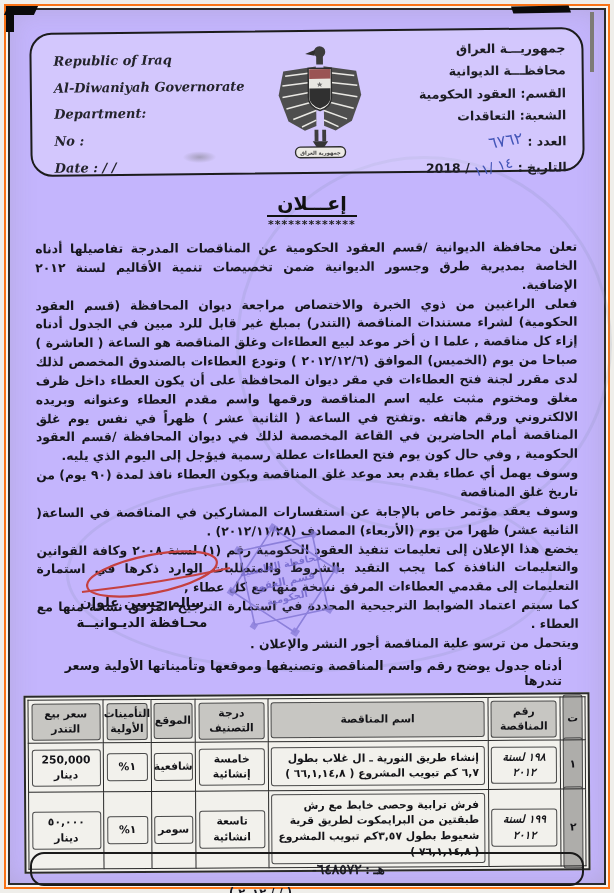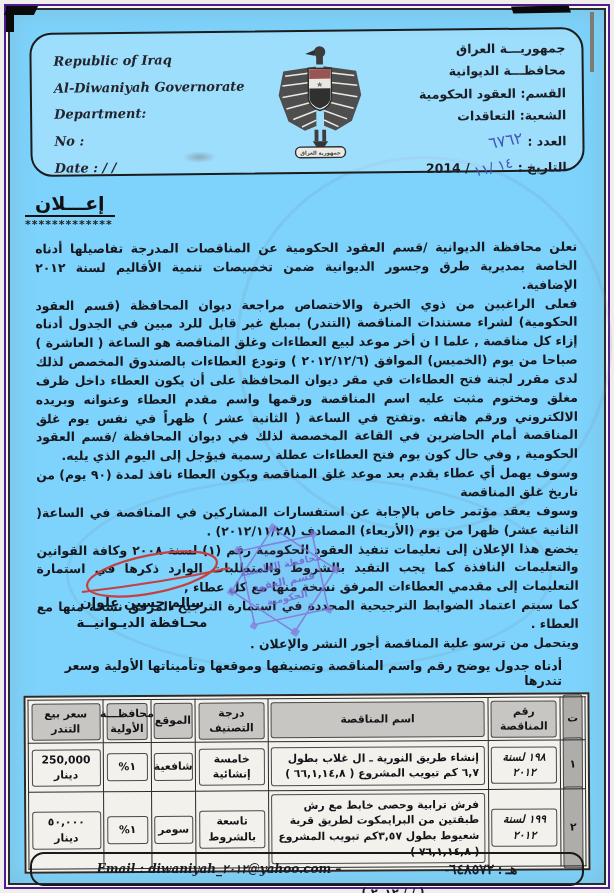--- a/index.html
+++ b/index.html
@@ -1,18 +1,18 @@
 <!DOCTYPE html>
 <html lang="ar"><head>
 <meta charset="utf-8">
 <style>
   html,body{margin:0;padding:0;background:#d9d8d4;}
   .scan{position:relative;width:614px;height:893px;background:#efeeea;overflow:hidden;
         font-family:"DejaVu Sans",sans-serif;}
-  .page{position:absolute;inset:4px;background:#7dd3fc;border:2px solid #4c1d95;
+  .page{position:absolute;inset:4px;background:#c4b5fd;border:2px solid #f97316;
         box-shadow:inset 0 0 0 2px #f7f6f1, inset 0 0 0 4px #2b2b2b, inset 0 0 30px rgba(120,115,100,.25);}
   
   .art{position:absolute;background:#0a0a0a;}
   .art.tl{top:0;left:0;width:30px;height:9px;transform:skewX(-25deg);}
   .art.tl2{top:0;left:0;width:8px;height:26px;}
   .art.tr{top:0;right:38px;width:58px;height:7px;transform:skewX(18deg) rotate(-1deg);}
   .art.re{top:6px;right:14px;width:4px;height:60px;background:#7d7b76;}
   .wm{position:absolute;border:3px solid rgba(125,135,165,.16);border-radius:50%;}
   
   .hdrbox{position:absolute;left:24px;right:24px;top:24px;height:140px;border:2px solid #1c1c1c;
@@ -20,21 +20,21 @@
   .eng{width:225px;padding:14px 0 0 22px;font-family:"DejaVu Serif",serif;font-style:italic;
        font-weight:700;font-size:13px;color:#23232b;line-height:2.05;}
   .emblem{flex:1;display:flex;align-items:center;justify-content:center;}
   .arb{width:205px;padding:8px 16px 0 0;direction:rtl;text-align:right;font-weight:700;
        font-size:12.5px;color:#1d1d24;line-height:1.78;}
   .hw{display:inline-block;color:#4456b8;font-weight:400;font-size:16px;transform:rotate(-9deg);letter-spacing:2px;}
   .hw2{display:inline-block;color:#4456b8;font-weight:400;font-size:14px;transform:rotate(-14deg);}
   .smudge{position:absolute;left:150px;top:118px;width:34px;height:12px;border-radius:50%;
           background:radial-gradient(ellipse,rgba(110,110,110,.45),rgba(110,110,110,0) 70%);}
   
-  .titleblk{position:absolute;left:13px;right:0;top:186px;text-align:left;margin-left:6px;}
+  .titleblk{position:absolute;left:4px;right:0;top:186px;text-align:center;margin-left:6px;}
   .title{display:inline-block;font-size:19px;font-weight:700;color:#111;
          border-bottom:2px solid #111;padding:0 10px 1px;letter-spacing:1px;}
   .stars{font-size:11px;font-weight:700;color:#222;letter-spacing:1px;margin-top:1px;}
   .body{position:absolute;left:30px;right:30px;top:233px;direction:rtl;text-align:justify;
         font-size:12.4px;font-weight:700;color:#16161c;line-height:1.52;transform:rotate(-.25deg);}
   .body p{margin:0;}
   
   .sig{position:absolute;left:38px;top:586px;width:196px;text-align:center;direction:rtl;}
   .sig .nm{font-size:13.5px;font-weight:700;color:#15151c;line-height:1.5;}
   .sigscribble{position:absolute;left:20px;top:-46px;}
@@ -126,21 +126,21 @@
         <div>محافظـــة الديوانية</div>
         <div>القسم: العقود الحكومية</div>
         <div>الشعبة: التعاقدات</div>
         <div>
           <span>العدد :</span>
           <span class="hw">٦٧٦٢</span>
         </div>
         <div>
           <span>التاريخ :</span>
           <span class="hw2">١٤ /١١</span>
-          <span>/ 2014</span>
+          <span>/ 2018</span>
         </div>
       </div>
     </div>
 
     <div class="titleblk">
       <div class="title">إعـــلان</div>
       <div class="stars">*************</div>
     </div>
 
     <div class="body">
@@ -212,21 +212,21 @@
           <th>
                 <div class="box">اسم المناقصة</div>
               </th>
           <th>
                 <div class="box">درجة التصنيف</div>
               </th>
           <th>
                 <div class="box">الموقع</div>
               </th>
           <th>
-                <div class="box">محافظـــة الأولية</div>
+                <div class="box">التأمينات الأولية</div>
               </th>
           <th>
                 <div class="box">سعر بيع التندر</div>
               </th>
         </tr>
         <tr class="r1">
           <td class="tcol">
                 <div class="box">١</div>
               </td>
           <td>
@@ -254,36 +254,35 @@
                 <div class="box">٢</div>
               </td>
           <td>
                 <div class="box pre">١٩٩ لسنة
 ٢٠١٢</div>
               </td>
           <td>
                 <div class="box namebox">فرش ترابية وحصى خابط مع رش طبقتين من البرايمكوت لطريق قرية شعيوط بطول ٣,٥٧كم تبويب المشروع ( ٧٦,١,١٤,٨ )</div>
               </td>
           <td>
-                <div class="box">تاسعة بالشروط</div>
+                <div class="box">تاسعة انشائية</div>
               </td>
           <td>
                 <div class="box">سومر</div>
               </td>
           <td>
                 <div class="box">١%</div>
               </td>
           <td>
                 <div class="box">٥٠,٠٠٠ دينار</div>
               </td>
         </tr>
       </tbody>
         </table>
     </div>
 
     <div class="footbox">
-      <span class="femail">Email : diwaniyah_٢٠١٢@yahoo.com –</span>
       <span class="fmid">( ٢٠١٢ /      /      )</span>
       <span class="fphone">هـ : ٦٤٨٥٧٢-</span>
     </div>
 
   </div>
 </div>
 
 </body></html>

